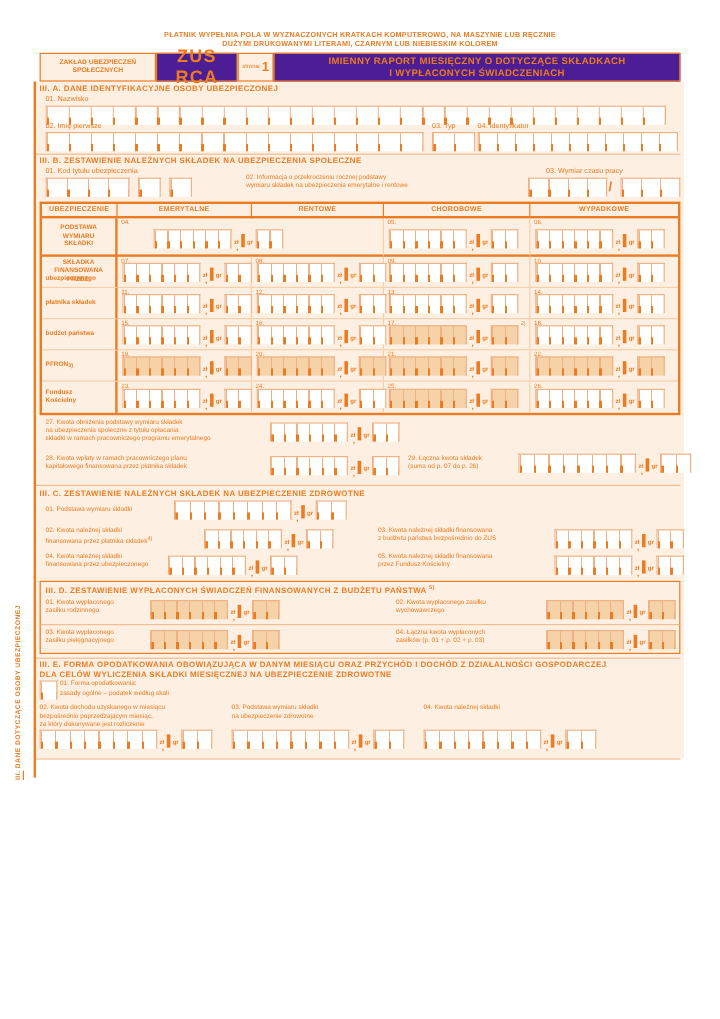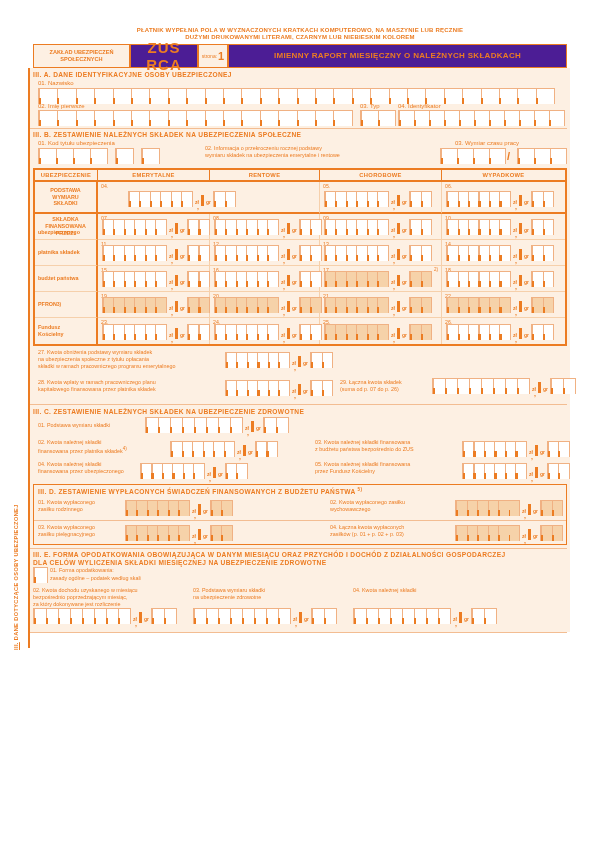--- a/index.html
+++ b/index.html
@@ -75,21 +75,22 @@
 </div>
 <div class="hbox white" style="left:130px;top:44px;width:68px;height:24px">
   <div style="font-size:15px;font-weight:bold;letter-spacing:1px">ZUS RCA</div>
 </div>
 <div class="hbox fill" style="left:198px;top:44px;width:30px;height:24px">
   <span style="font-size:5px">strona:</span>
   <span style="font-size:11px;font-weight:bold;margin-left:1px">1</span>
 </div>
 <div class="hbox white" style="left:228px;top:44px;width:339px;height:24px">
   <div style="font-size:8px;font-weight:bold;line-height:1.25;letter-spacing:.3px">
-    <div>IMIENNY RAPORT MIESIĘCZNY O NALEŻNYCH SKŁADKACH</div>
+    <div>IMIENNY RAPORT MIESIĘCZNY O DOTYCZĄCE SKŁADKACH</div>
+    <div>I WYPŁACONYCH ŚWIADCZENIACH</div>
   </div>
 </div>
 
 <div class="vline"></div>
 <div class="sidetxt"><u>III.</u><span> DANE DOTYCZĄCE OSOBY UBEZPIECZONEJ</span></div>
 
 <div class="sec" style="left:33px;top:71px">III. A. DANE IDENTYFIKACYJNE OSOBY UBEZPIECZONEJ</div>
 <div class="t" style="left:38px;top:80px">01. Nazwisko</div>
 <span class="comb abs" style="left:38px;top:88px;--n:28;--p:18.4px"></span>
 <div class="t" style="left:38px;top:103px">02. Imię pierwsze</div>

